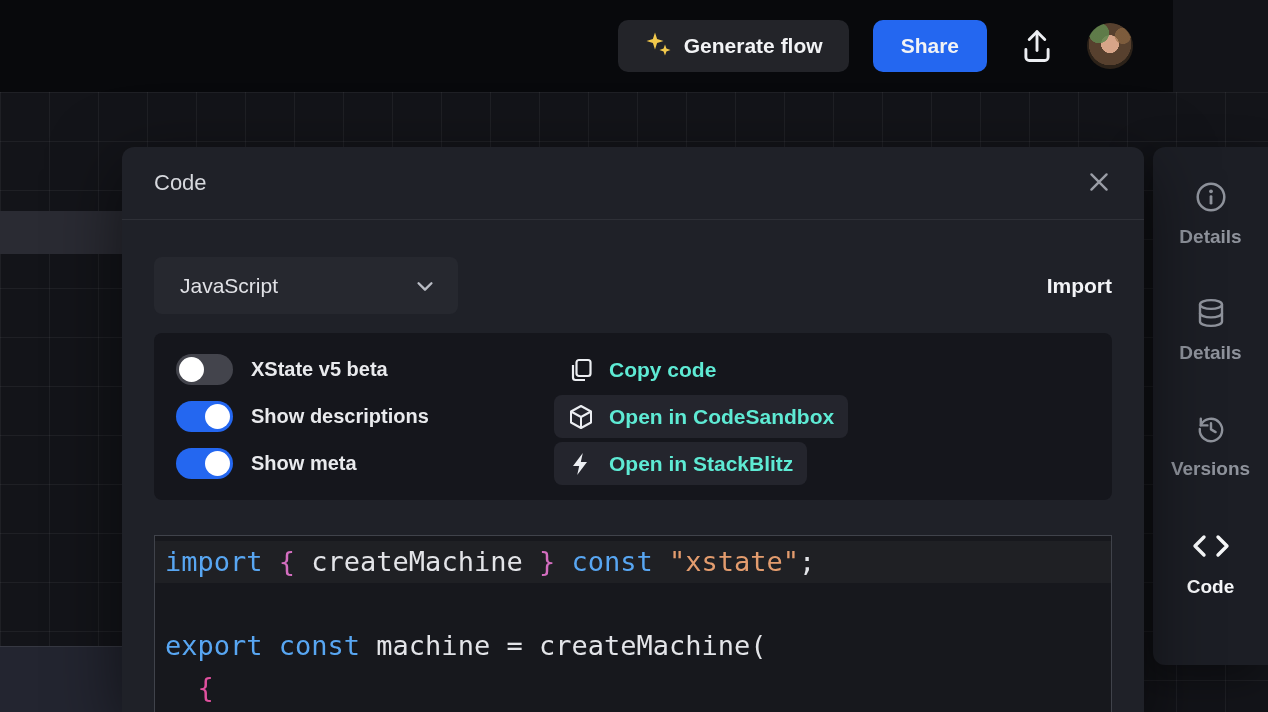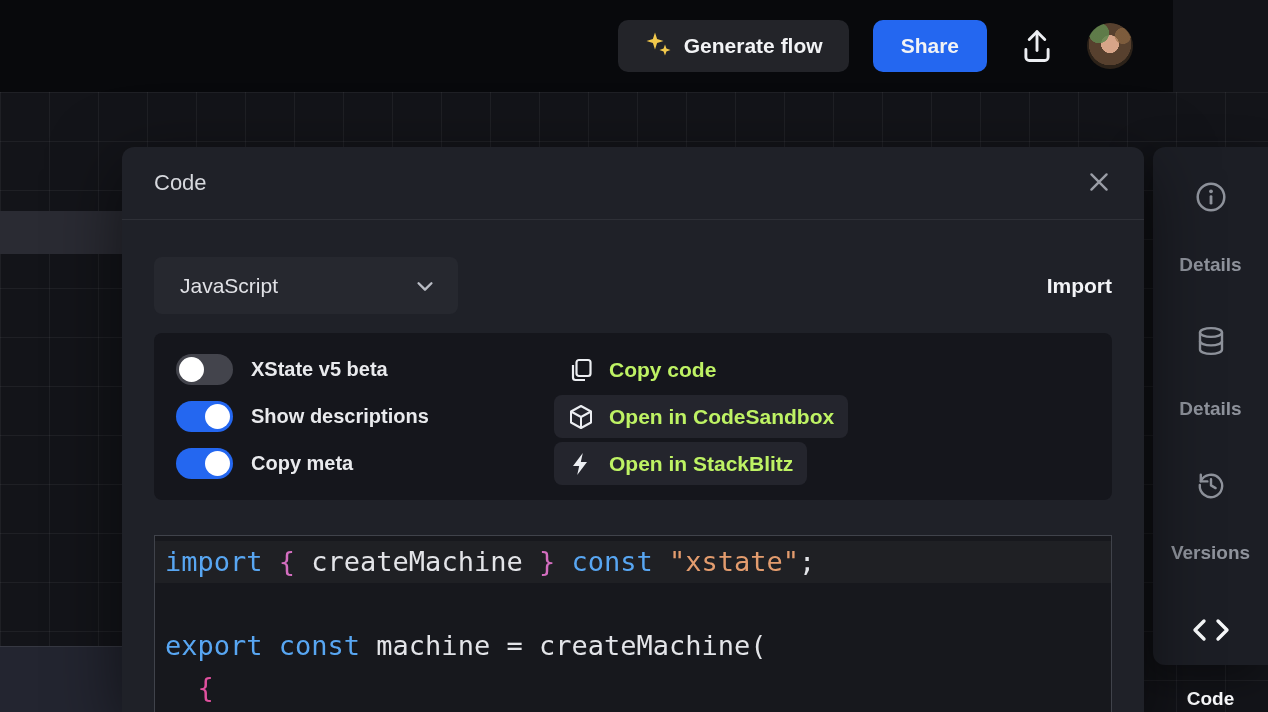--- a/index.html
+++ b/index.html
@@ -98,21 +98,21 @@
     position:absolute; top:3px; left:3px; width:25px; height:25px;
     border-radius:50%; background:#fff;
   }
   .toggle.on{ background:#2467f0; }
   .toggle.on .knob{ left:29px; }
   .toggle-label{ margin-left:18px; font-size:20px; font-weight:600; color:#e9eaed; }
 
   .action-row{
     height:43px; margin:2px 0; display:flex; align-items:center; gap:15px;
     padding:0 14px; border:none; background:none; border-radius:8px; cursor:pointer;
-    font-size:21px; font-weight:700; color:#bef264;
+    font-size:21px; font-weight:700; color:#5eead4;
     font-family:"Liberation Sans", sans-serif; align-self:flex-start;
   }
   .action-row.hl{ background:#24252d; }
   .action-row .aicon{ display:flex; color:#eceef2; }
 
   .code-box{
     margin-top:35px; flex:1; background:#17181d;
     border:1px solid #40434b; border-bottom:none; overflow:hidden;
     padding-top:5px;
   }
@@ -134,21 +134,21 @@
     box-shadow:-8px 12px 40px rgba(0,0,0,0.4);
     z-index:9; display:flex; flex-direction:column; align-items:center;
     padding-top:33px; gap:48px;
   }
   .panel-item{
     background:none; border:none; cursor:pointer;
     display:flex; flex-direction:column; align-items:center; gap:9px;
     color:#8f939c; font-family:"Liberation Sans", sans-serif;
   }
   .panel-item.selected{ color:#f7f8fa; }
-  .panel-label{ font-size:19px; font-weight:600;margin-top:28px; }
+  .panel-label{ font-size:19px; font-weight:600; }
 </style>
 </head>
 <body>
 
 <div class="canvas"></div>
 <div class="node-strip"></div>
 <div class="bottom-panel"></div>
 
 <div class="topbar">
   <button class="btn btn-generate">
@@ -211,21 +211,21 @@
         <div class="toggle-row">
           <button class="toggle on">
               <span class="knob"></span>
             </button>
           <span class="toggle-label">Show descriptions</span>
         </div>
         <div class="toggle-row">
           <button class="toggle on">
               <span class="knob"></span>
             </button>
-          <span class="toggle-label">Copy meta</span>
+          <span class="toggle-label">Show meta</span>
         </div>
       </div>
 
       <div class="opt-col">
         <button class="action-row">
           <span class="aicon">
             <svg width="26" height="26" viewBox="0 0 26 26" fill="none" stroke="currentColor" stroke-width="2.2" stroke-linejoin="round">
               <rect x="8.5" y="3" width="14" height="16" rx="2.5"></rect>
               <path d="M5 8 v12.5 a2.5 2.5 0 0 0 2.5 2.5 H17"></path>
             </svg>

